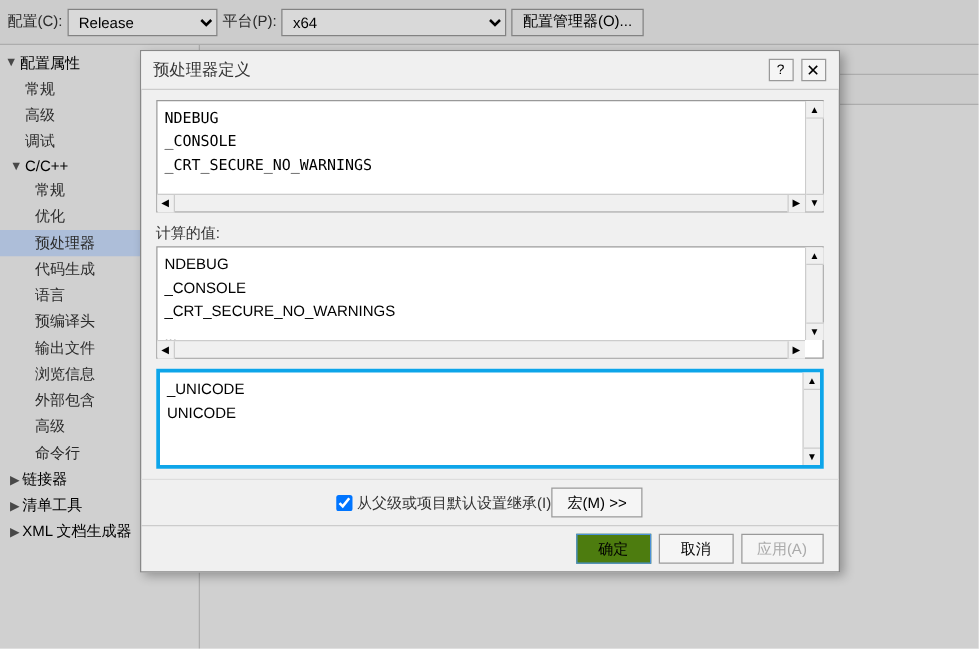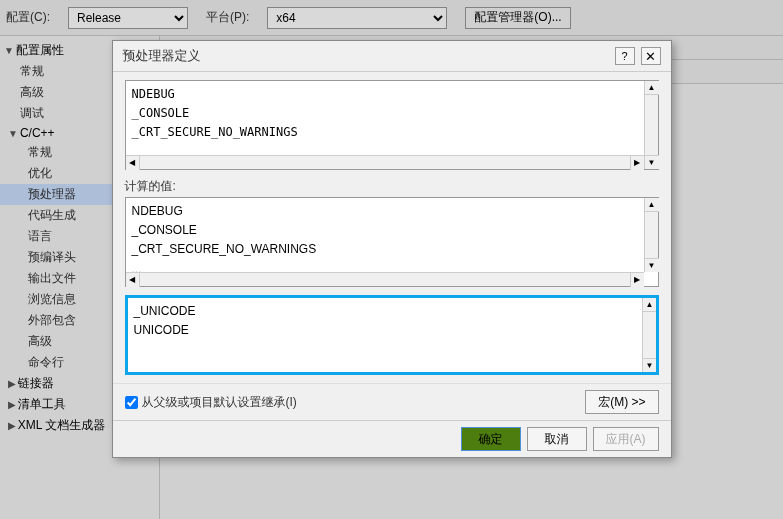--- a/index.html
+++ b/index.html
@@ -5,21 +5,21 @@
     * { box-sizing: border-box; margin: 0; padding: 0; font-family: 'Microsoft YaHei', SimSun, Arial, sans-serif; font-size: 12px; }
     body { background: #f0f0f0; width: 783px; height: 519px; overflow: hidden; position: relative; }
 
     
     .toolbar {
       background: #f0f0f0;
       border-bottom: 1px solid #ccc;
       padding: 4px 6px;
       display: flex;
       align-items: center;
-      gap: 18px;
+      gap: 4px;
       height: 36px;
     }
     .toolbar-label { color: #333; white-space: nowrap; }
     .toolbar-select {
       height: 22px;
       border: 1px solid #999;
       background: white;
       padding: 0 4px;
       cursor: pointer;
       min-width: 120px;
@@ -135,21 +135,21 @@
       color: #333;
       font-size: 12px;
       margin-bottom: 2px;
     }
 
     
     .modal-bottom {
       padding: 6px 12px;
       display: flex;
       align-items: center;
-      justify-content: space-between;
+      justify-content: center;
       border-top: 1px solid #ddd;
     }
     .checkbox-label {
       display: flex;
       align-items: center;
       gap: 4px;
       cursor: pointer;
       color: #333;
     }
     .checkbox-input {

